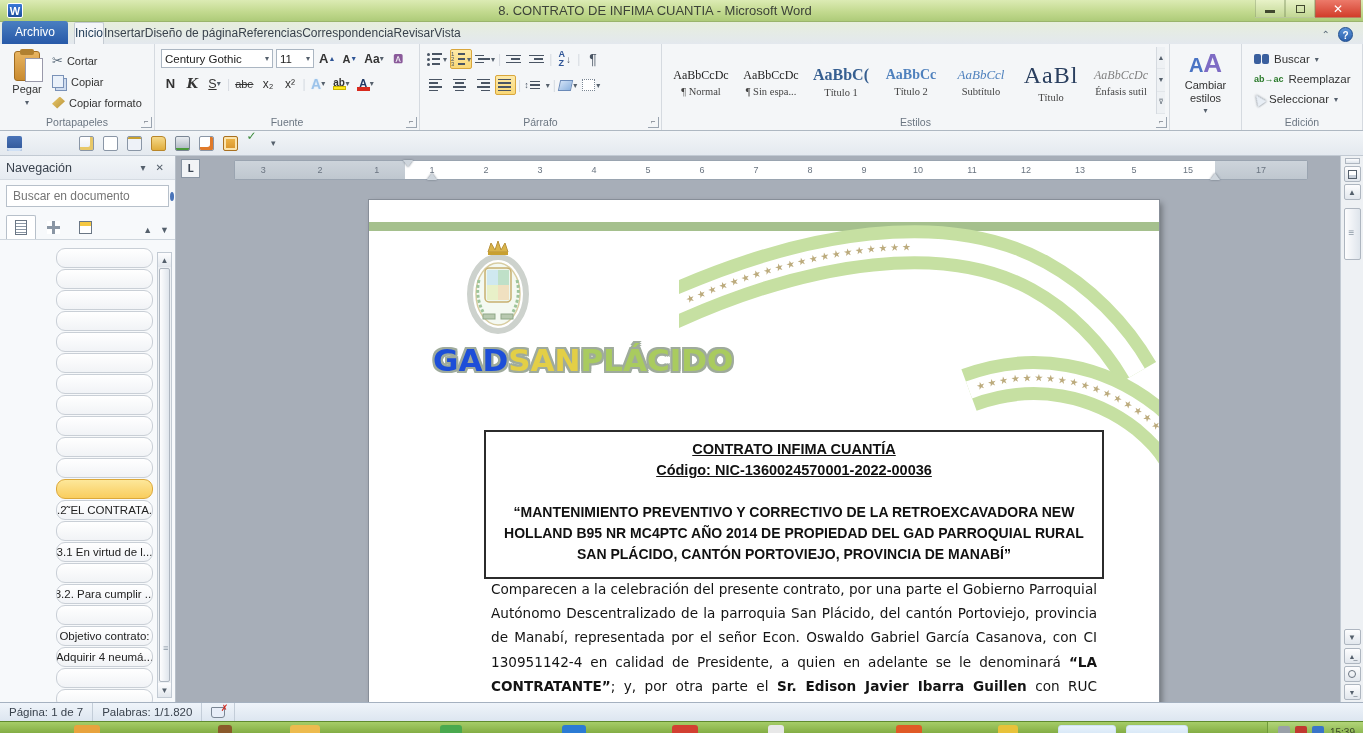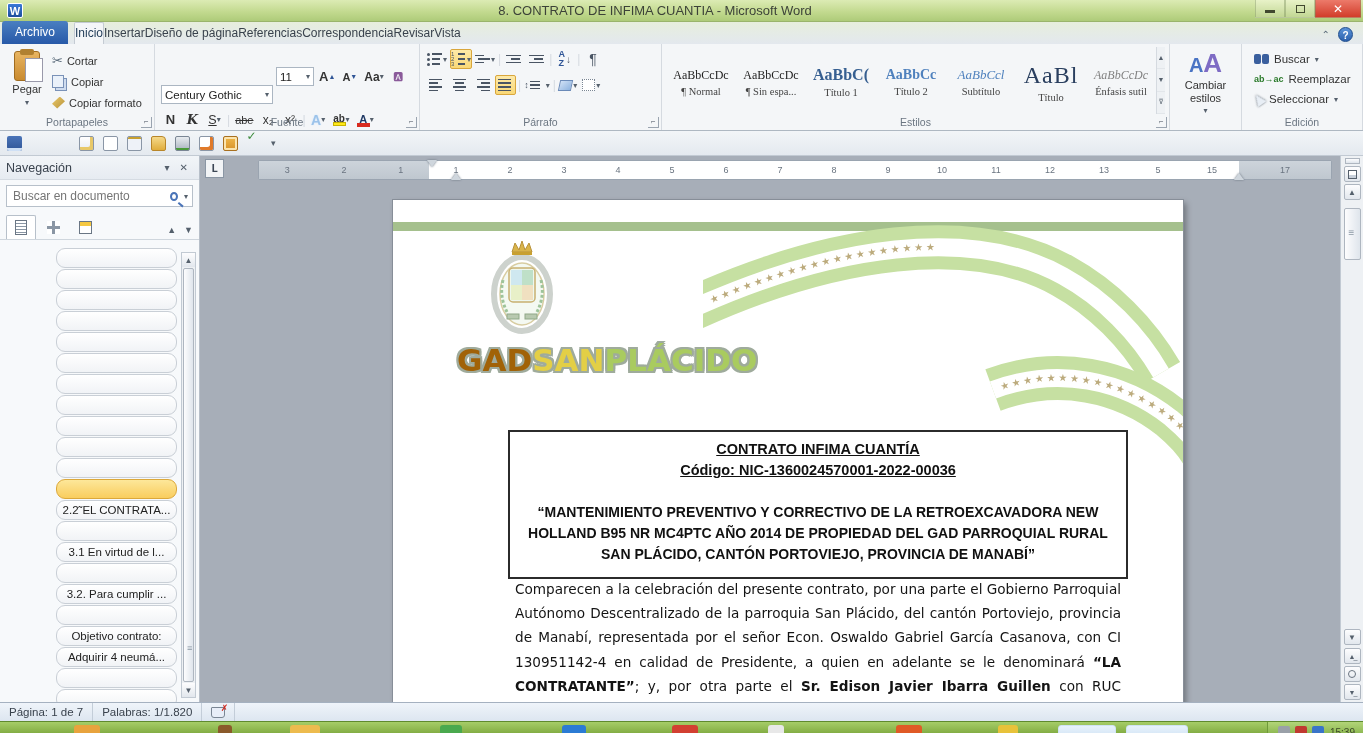--- a/index.html
+++ b/index.html
@@ -119,21 +119,21 @@
   .q-edit .qico{background:#fff;border:1px solid #8a96a6;box-shadow:inset -5px -5px 0 -2px #e07a2a;}
   .q-special .qico{background:linear-gradient(#f0b84a,#d8922a);border:1px solid #a87020;box-shadow:inset 0 0 0 2px #fbe4ae;}
   .q-spellcheck .qico{background:none;color:#2a4a8a;font-size:7px;font-weight:bold;line-height:6px;text-align:left;}
   .q-spellcheck .qico:after{content:"✓";color:#3a8a3a;font-size:12px;display:block;margin-top:-3px;}
   .qat-more{color:#55606c;font-size:9px;margin-left:2px;}
 
   
   .workspace{position:absolute;left:0;top:156px;width:100%;height:546px;display:flex;overflow:hidden;}
 
   
-  .navpane{width:200px;background:#f7f9fb;border-right:1px solid #b7bfc9;display:flex;flex-direction:column;position:relative;}
+  .navpane{width:176px;background:#f7f9fb;border-right:1px solid #b7bfc9;display:flex;flex-direction:column;position:relative;}
   .nav-head{height:24px;display:flex;align-items:center;background:linear-gradient(#f2f5f8,#e6ebf1);
     border-bottom:1px solid #d5dbe2;padding:0 6px;color:#39424d;font-size:12.5px;}
   .nav-head .sp{flex:1;}
   .nav-hbtn{color:#55606c;font-size:10px;padding:0 5px;}
   .nav-search{margin:5px 6px;height:22px;background:#fff;border:1px solid #b7c0ca;display:flex;align-items:center;padding:0 4px;}
   .nav-search input{flex:1;border:none;outline:none;font-size:12px;color:#7a828c;background:transparent;font-family:inherit;}
   .mag{width:9px;height:9px;border:2px solid #4a74b8;border-radius:50%;position:relative;margin-right:6px;}
   .mag:after{content:"";position:absolute;left:7px;top:8px;width:6px;height:2px;background:#4a74b8;transform:rotate(40deg);transform-origin:0 0;}
   .nav-tabs{display:flex;align-items:flex-end;border-bottom:1px solid #cfd6dd;padding:3px 6px 0;gap:2px;height:28px;}
   .ntab{width:30px;height:24px;display:flex;align-items:center;justify-content:center;border:1px solid transparent;border-bottom:none;}
@@ -170,21 +170,21 @@
   .m-right{left:975px;bottom:-1px;border-left:5px solid transparent;border-right:5px solid transparent;border-bottom:7px solid #cfd6dd;filter:drop-shadow(0 0 1px #6a7480);}
 
   
   .page{position:absolute;left:193px;top:44px;width:790px;height:640px;background:#fff;
     box-shadow:0 0 0 1px #878e98,3px 3px 6px rgba(0,0,0,.35);}
   .green-band{position:absolute;left:0;top:22px;width:100%;height:9px;background:#a5c08d;}
   .emblem{position:absolute;left:88px;top:40px;}
   .logotext{position:absolute;left:20px;top:142px;font-size:31px;font-weight:800;letter-spacing:0;
     font-family:"DejaVu Sans","Liberation Sans",sans-serif;white-space:nowrap;
     text-shadow:-2px 0 0 #9fab9c,2px 0 0 #9fab9c,0 -2px 0 #9fab9c,0 2px 0 #9fab9c,-2px -2px 0 #9fab9c,2px 2px 0 #9fab9c,-2px 2px 0 #9fab9c,2px -2px 0 #9fab9c;}
-  .lg-gad{color:#a16207;padding-left:44px;} .lg-san{color:#e3cf46;} .lg-pla{color:#a9cb5f;}
+  .lg-gad{color:#1d4ed8;padding-left:44px;} .lg-san{color:#e3cf46;} .lg-pla{color:#a9cb5f;}
   .deco{position:absolute;right:0;top:18px;width:480px;height:260px;overflow:hidden;}
   .title-box{position:absolute;left:115px;top:230px;width:620px;border:2px solid #2b2b2b;
     padding:7px 12px 12px;text-align:center;color:#111;}
   .tb-line{font-weight:bold;font-size:14.5px;text-decoration:underline;line-height:1.45;}
   .tb-main{font-weight:bold;font-size:14px;line-height:1.5;margin-top:21px;}
   .body-par{position:absolute;left:122px;top:377px;width:606px;font-size:13.6px;line-height:1.78;
     text-align:justify;color:#141414;font-family:"DejaVu Sans",sans-serif;}
   .body-par .b{font-weight:bold;}
 
   
@@ -294,21 +294,21 @@
           <span class="ic-fmt"></span>
           <span class="smalltxt">Copiar formato</span>
         </div>
       </div>
       <div class="rg-label">Portapapeles</div>
       <div class="launcher">⌐</div>
     </div>
 
     <div class="rgroup" style="width:265px;flex-direction:column;">
       <div class="font-row">
-        <div class="combo" style="width:112px;margin-top:36px;">
+        <div class="combo" style="width:112px;">
           <span>Century Gothic</span>
             <span class="dd" style="margin-left:auto;">▾</span>
         </div>
         <div class="combo" style="width:38px;">
           <span>11</span>
             <span class="dd" style="margin-left:auto;">▾</span>
         </div>
         <div class="fbtn">
             <span class="glyph-b">A</span>
             <span style="font-size:7px;color:#2f5596;">▲</span>

